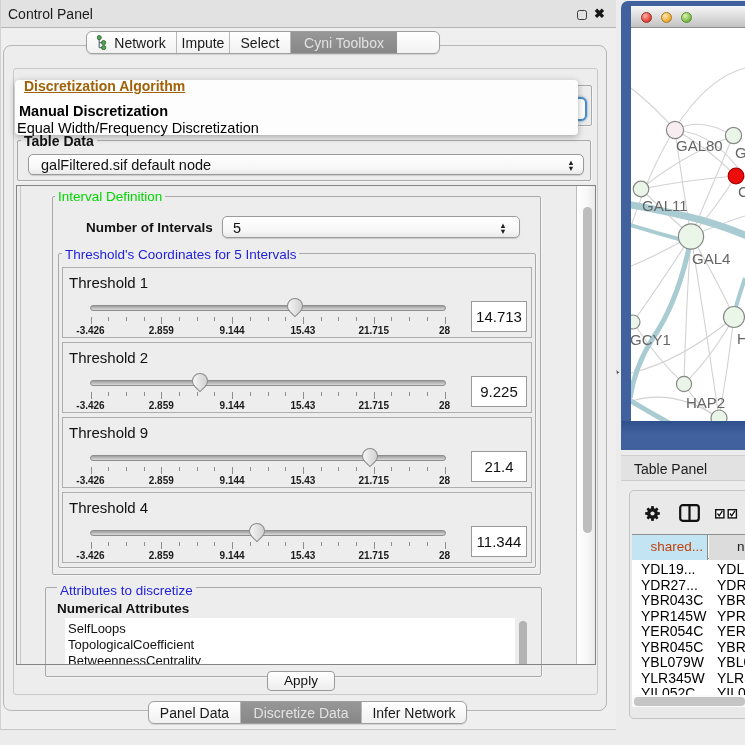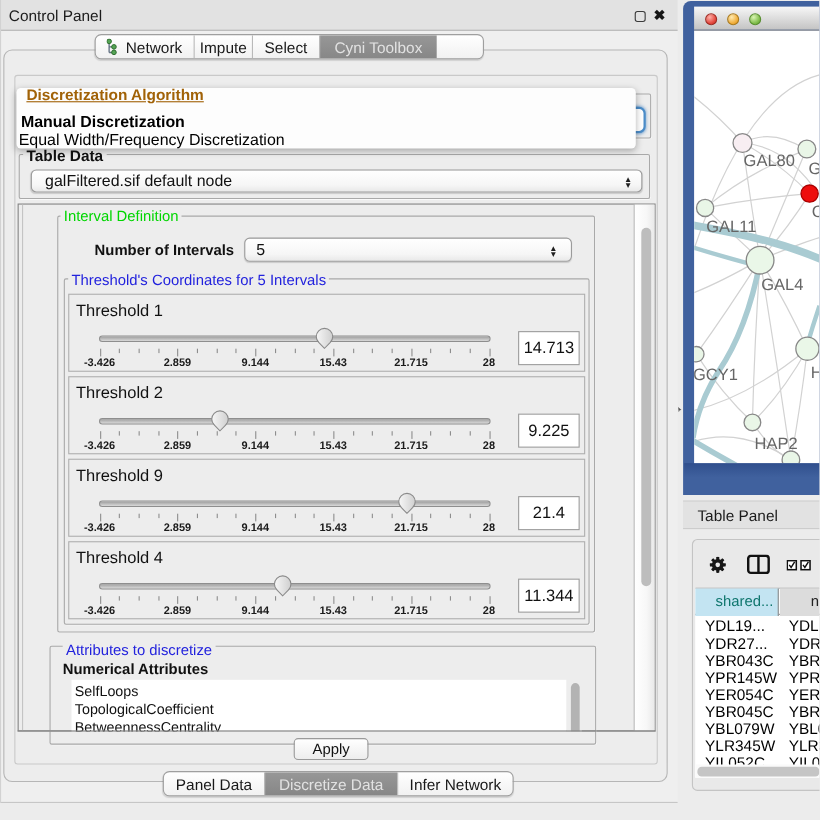--- a/index.html
+++ b/index.html
@@ -102,21 +102,21 @@
 #canvas { left:631px; top:28px; width:114px; height:393px; background:#fff; overflow:hidden; }
 #tpbar { left:621px; top:455px; width:124px; height:26px; background:#e2e2e2;
   border-top:1px solid #cfcfcf; border-bottom:1px solid #cccccc; }
 #tpbar .t { position:absolute; left:13px; top:5px; font-size:14px; color:#1c1c1c; }
 #tpanel { left:629px; top:490px; width:122px; height:229px; background:#e9e9e9;
   border:1px solid #c4c4c4; border-radius:5px; }
 
 #table { left:632px; top:534px; width:113px; height:173px; background:#fff; overflow:hidden; }
 #thead { position:absolute; left:0; top:0; width:200px; height:25px; border-top:1px solid #909090; border-bottom:1px solid #909090; }
 #th1 { position:absolute; left:0; top:0; width:76px; height:25px; background:#c3e4f2;
-  border-right:1px solid #8a8a8a; font-size:13.5px; text-align:right; padding:4px 4px 0 0; color:#0f766e; }
+  border-right:1px solid #8a8a8a; font-size:13.5px; text-align:right; padding:4px 4px 0 0; color:#c2410c; }
 #th2 { position:absolute; left:77px; top:0; width:123px; height:25px; background:#dcdcdc;
   font-size:13.5px; padding:4px 0 0 28px; color:#222; }
 .trow { position:absolute; left:0; width:200px; height:17px; font-size:14px; color:#000; }
 .trow .c1 { position:absolute; left:9px; top:0; }
 .trow .c2 { position:absolute; left:85px; top:0; }
 #hscroll { position:absolute; left:0px; top:161px; width:113px; height:13px; background:#fafafa; }
 #hscroll .th { position:absolute; left:2px; top:2px; width:111px; height:9px; background:#c5c5c5; border-radius:4px; }
 
 .bold { font-weight:bold; }
 svg { display:block; }

